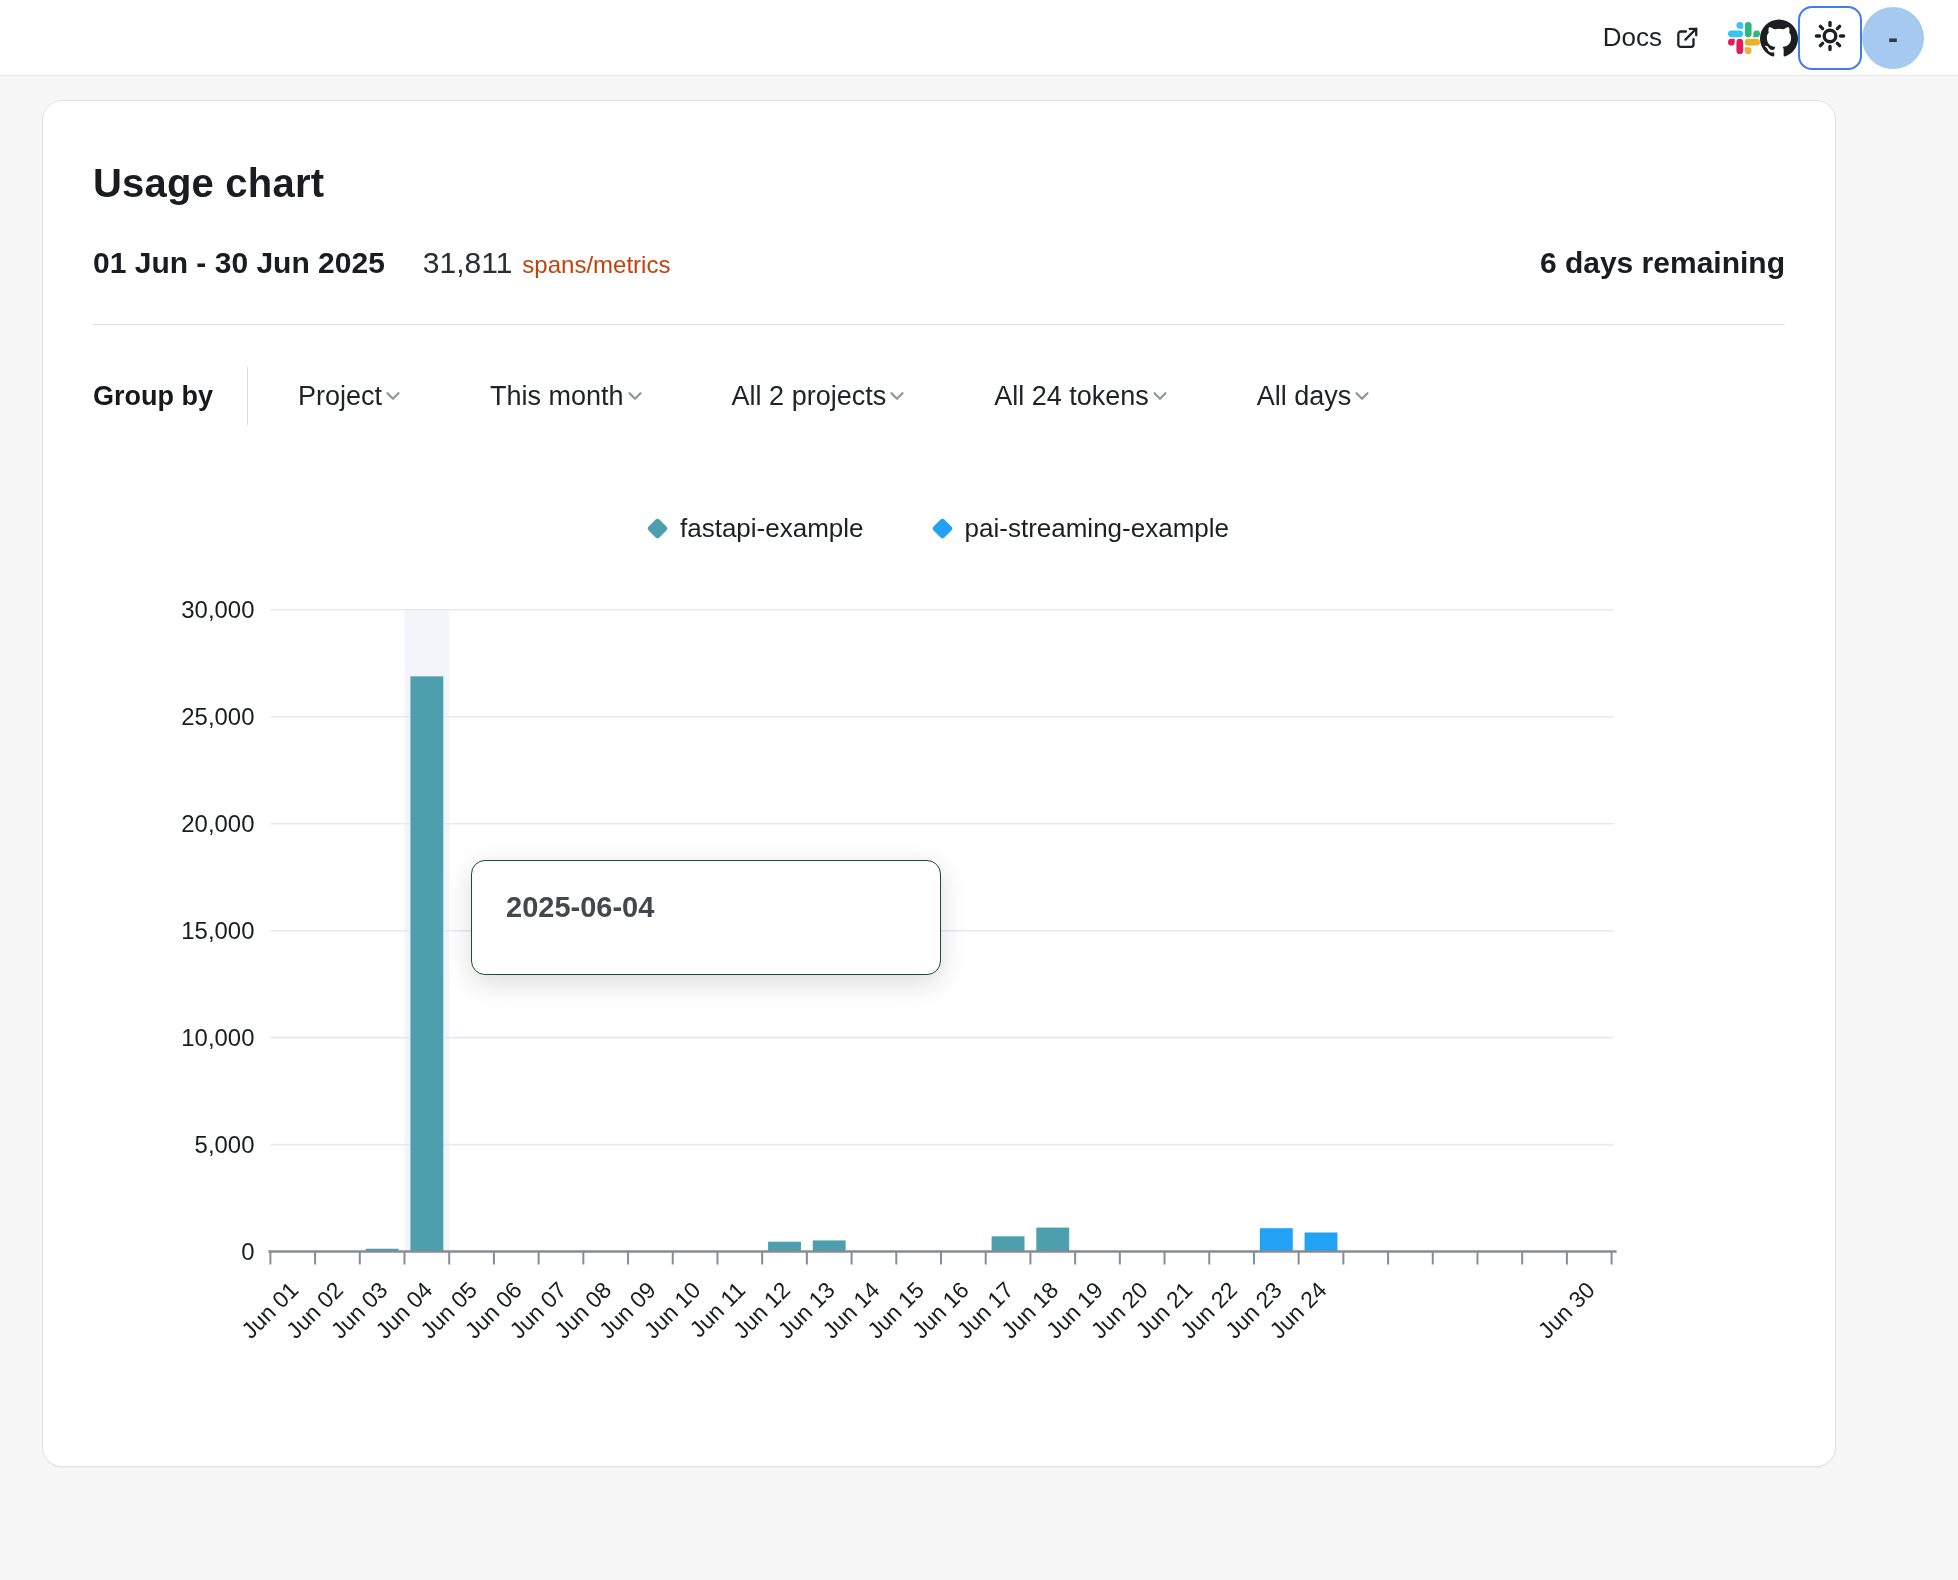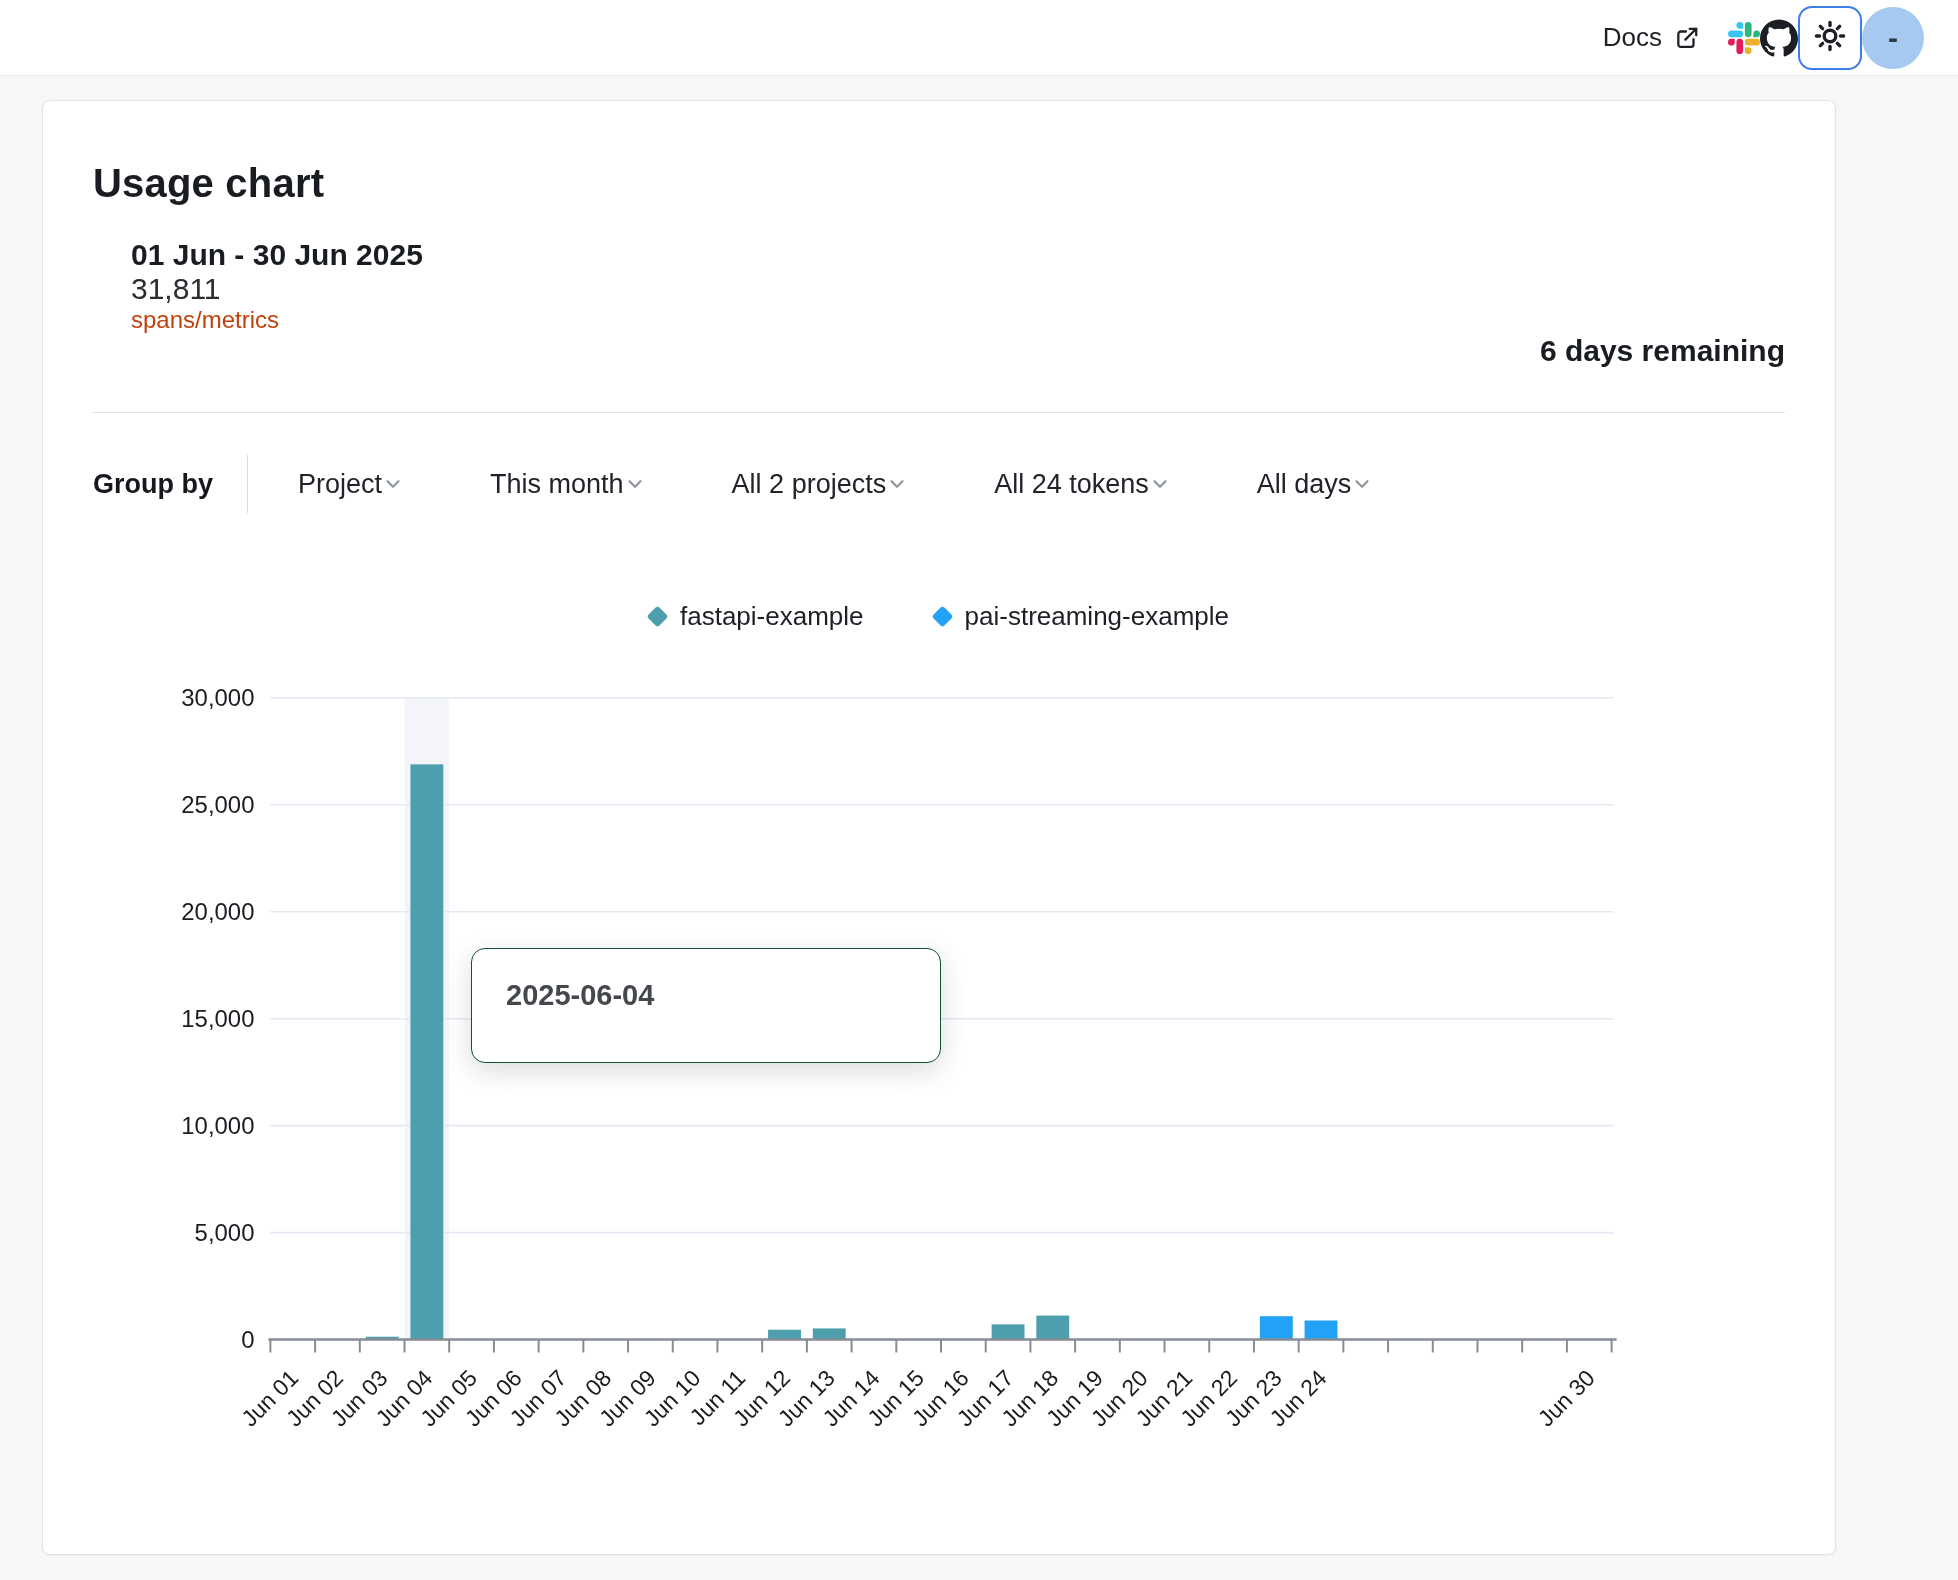--- a/index.html
+++ b/index.html
@@ -10,24 +10,24 @@
             display:flex; align-items:center; justify-content:flex-end; padding-right:34px; }
   .docs-link { display:flex; align-items:center; gap:12px; font-size:26px; color:#1d2025; cursor:pointer; margin-right:28px; }
   .icon-btn { display:flex; align-items:center; justify-content:center; cursor:pointer; }
   .theme-btn { width:64px; height:64px; border:2px solid #3e7ee8; border-radius:14px; background:#fff;
                display:flex; align-items:center; justify-content:center; cursor:pointer; }
   .avatar { width:62px; height:62px; border-radius:50%; display:flex; align-items:center; justify-content:center;
             font-size:30px; font-weight:700; color:#2f3a46; cursor:pointer; }
 
   
   .card { margin:24px 0 0 42px; width:1794px; background:#ffffff; border:1px solid #e3e3e7;
-          border-radius:8px; padding:54px 50px 60px 50px; box-shadow:0 1px 2px rgba(0,0,0,.04); }
+          border-radius:20px; padding:54px 50px 60px 50px; box-shadow:0 1px 2px rgba(0,0,0,.04); }
   .card-title { font-size:40px; font-weight:700; letter-spacing:.2px; margin-top:6px; }
 
-  .date-row { display:flex; align-items:baseline; margin-top:32px;flex-direction:column; }
+  .date-row { display:flex; align-items:baseline; margin-top:40px; }
   .date-range { font-size:30px; font-weight:700; }
   .total-count { font-size:30px; color:#2a2d31; margin-left:38px; }
   .total-unit { font-size:24px; color:#c2410c; margin-left:10px; }
   .remaining { margin-left:auto; font-size:30px; font-weight:700; }
 
   .divider { border:none; border-top:1px solid #e2e2e6; margin-top:44px; }
 
   .filter-row { display:flex; align-items:center; margin-top:42px; font-size:27px; }
   .group-by { font-weight:700; color:#16181d; }
   .vsep { width:1px; height:58px; background:#dcdce0; margin:0 50px 0 34px; }

